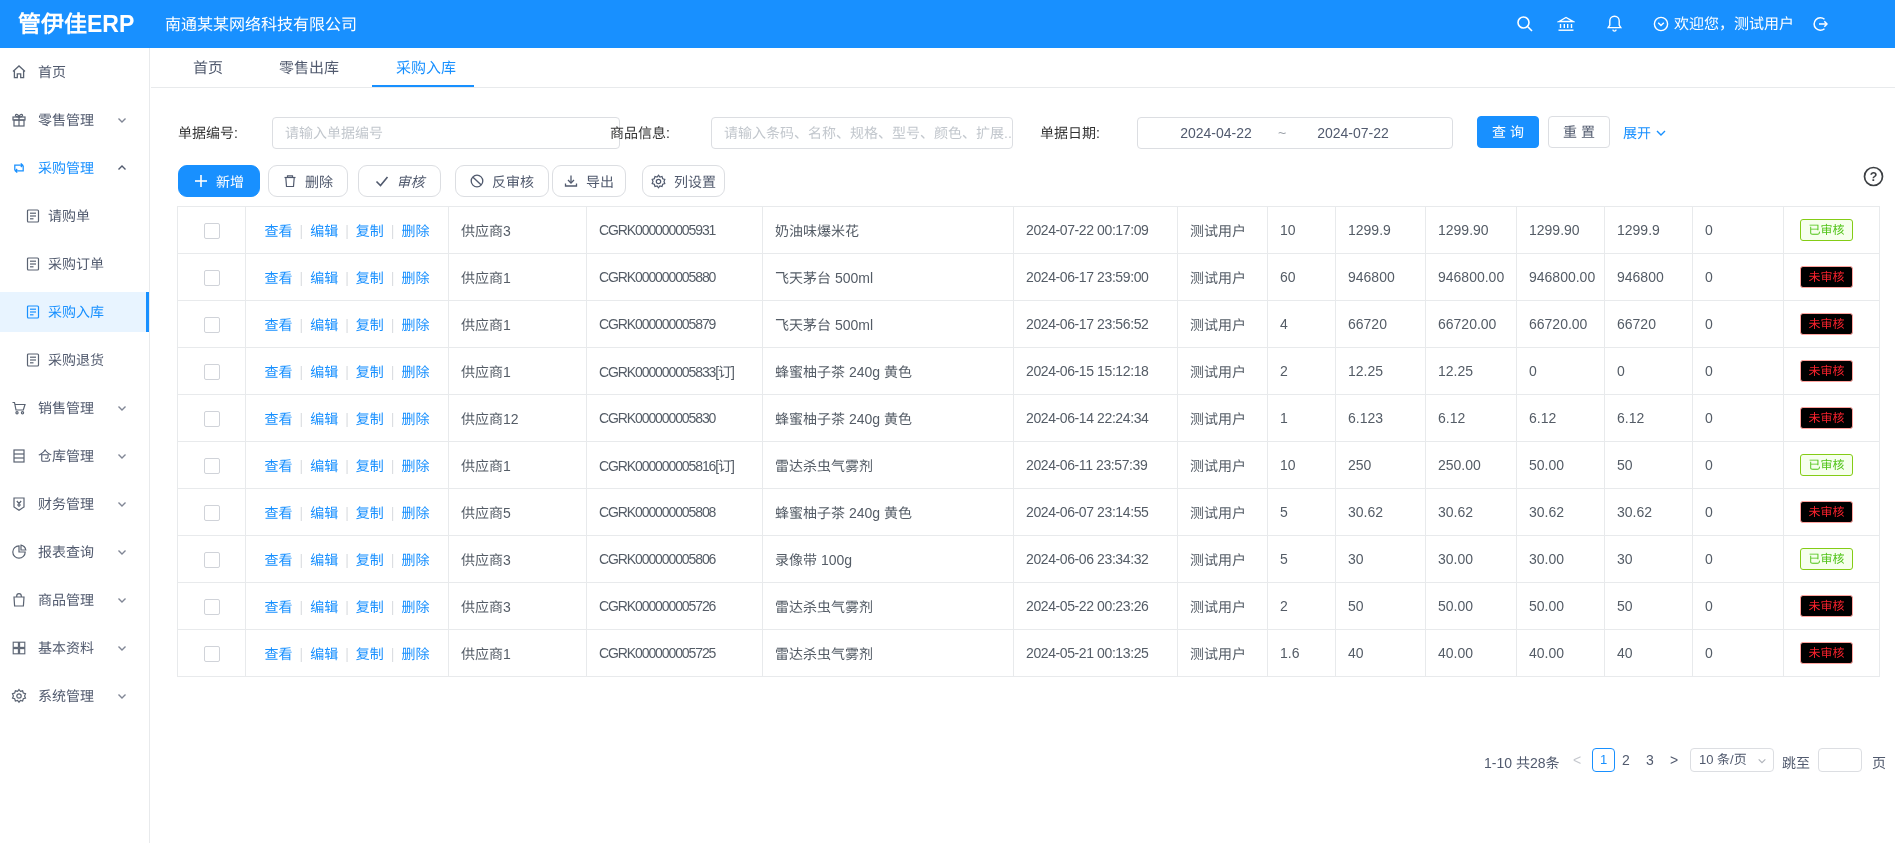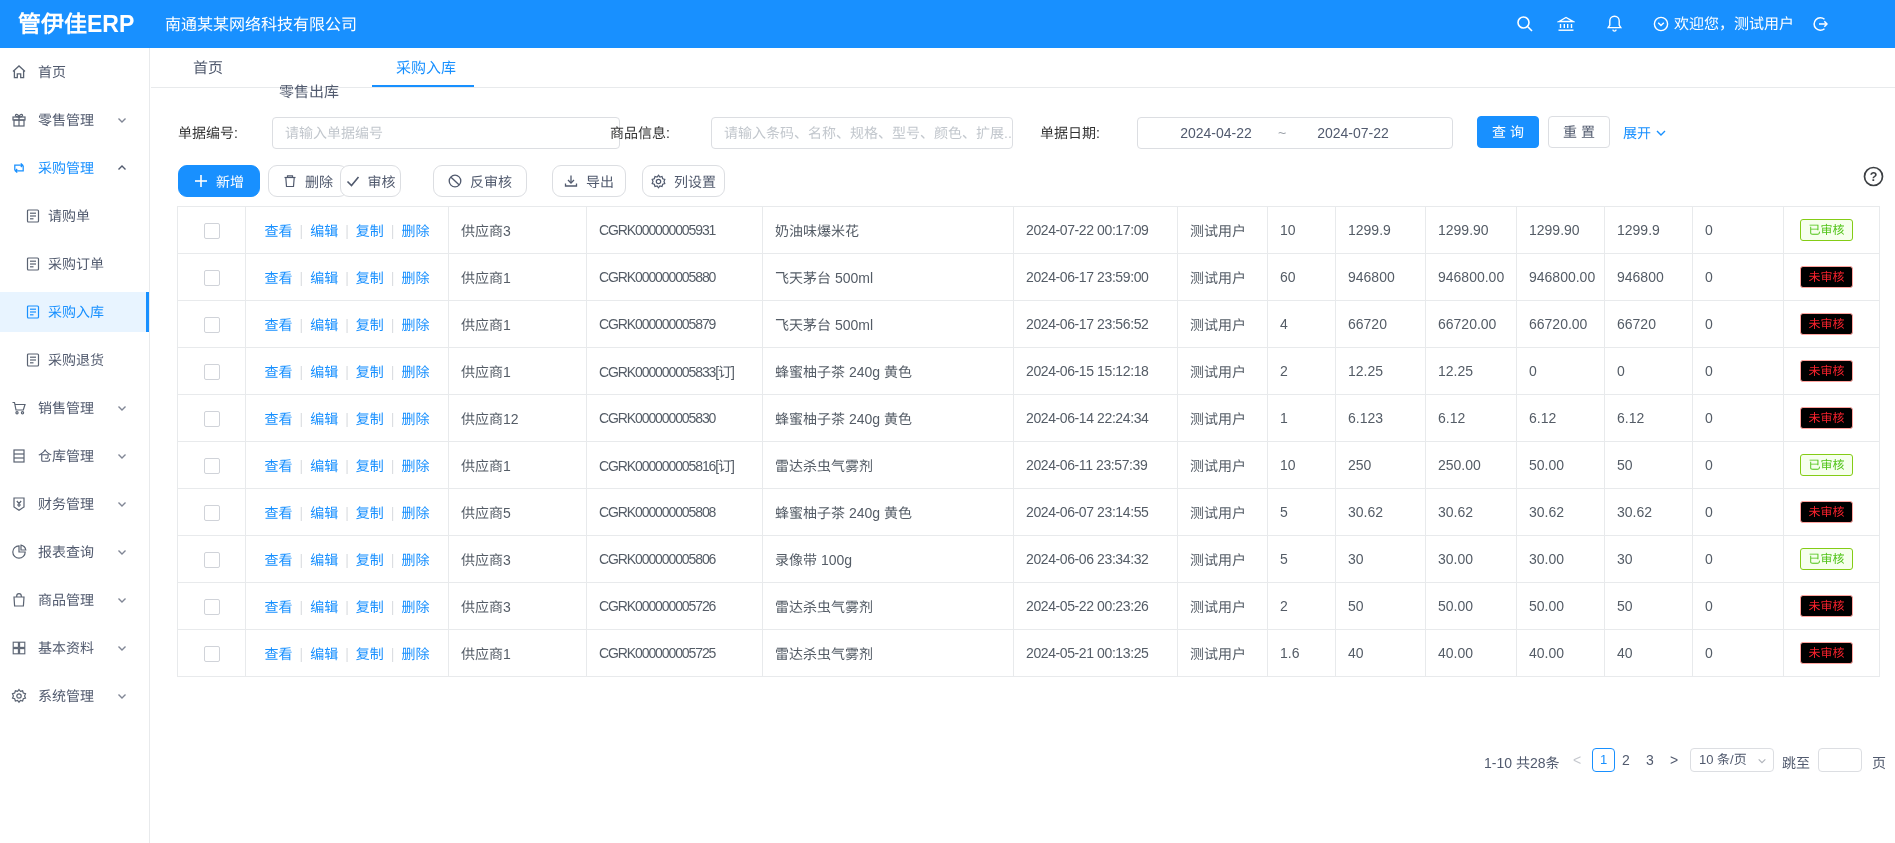--- a/index.html
+++ b/index.html
@@ -234,21 +234,21 @@
         </svg></span>
       <span class="lb">系统管理</span>
       <span class="ar"><svg width="16" height="16" viewBox="0 0 16 16" fill="none" stroke="#808695" stroke-width="1.4">
           <path d="M4.5 6.5 L8 10 L11.5 6.5"></path>
         </svg></span>
     </div>
   </div>
 
 <div class="tabs">
   <div class="tab" style="left:42px;">首页</div>
-  <div class="tab" style="left:128px;margin-top:24px;">零售出库</div>
+  <div class="tab" style="left:128px;">零售出库</div>
   <div class="tab on" style="left:245px;">采购入库</div>
   <div class="tabline"></div>
 </div>
 
 <div class="flabel" style="left:178px;">单据编号:</div>
 <div class="finput" style="left:272px; width:348px;">请输入单据编号</div>
 <div class="flabel" style="left:610px;">商品信息:</div>
 <div class="finput" style="left:711px; width:302px;">请输入条码、名称、规格、型号、颜色、扩展...</div>
 <div class="flabel" style="left:1040px;">单据日期:</div>
 <div class="finput" style="left:1137px; width:316px; color:#515a6e; padding:0; text-align:center;">
@@ -264,24 +264,24 @@
 
 <div class="tbtn primary" style="left:178px; width:82px;"><svg width="14" height="14" viewBox="0 0 14 14" stroke="#fff" stroke-width="1.6">
       <line x1="7" y1="1" x2="7" y2="13"></line>
       <line x1="1" y1="7" x2="13" y2="7"></line>
     </svg>新增</div>
 <div class="tbtn" style="left:268px; width:80px;"><svg width="14" height="14" viewBox="0 0 14 14" fill="none" stroke="#515a6e" stroke-width="1.2">
       <path d="M1.5 3.5 H12.5"></path>
       <path d="M4.5 3.5 V1.8 H9.5 V3.5"></path>
       <path d="M2.8 3.5 L3.5 12.5 H10.5 L11.2 3.5"></path>
     </svg>删除</div>
-<div class="tbtn" style="left:340px; width:61px;"><svg width="14" height="14" viewBox="0 0 14 14" fill="none" stroke="#515a6e" stroke-width="1.6">
+<div class="tbtn" style="left:358px; width:83px;font-style:italic;"><svg width="14" height="14" viewBox="0 0 14 14" fill="none" stroke="#515a6e" stroke-width="1.6">
       <path d="M1.5 7.5 L5.5 11.5 L12.5 3"></path>
     </svg>审核</div>
-<div class="tbtn" style="left:433px; width:94px;"><svg width="14" height="14" viewBox="0 0 14 14" fill="none" stroke="#515a6e" stroke-width="1.3">
+<div class="tbtn" style="left:455px; width:94px;"><svg width="14" height="14" viewBox="0 0 14 14" fill="none" stroke="#515a6e" stroke-width="1.3">
       <circle cx="7" cy="7" r="5.8"></circle>
       <line x1="3" y1="3.2" x2="11" y2="10.8"></line>
     </svg>反审核</div>
 <div class="tbtn" style="left:552px; width:74px;"><svg width="14" height="14" viewBox="0 0 14 14" fill="none" stroke="#515a6e" stroke-width="1.3">
       <path d="M7 1.5 V8.5"></path>
       <path d="M4 6 L7 9 L10 6"></path>
       <path d="M1.5 9.5 V12 H12.5 V9.5"></path>
     </svg>导出</div>
 <div class="tbtn" style="left:642px; width:83px;"><svg width="15" height="15" viewBox="0 0 15 15" fill="none" stroke="#515a6e" stroke-width="1.2">
       <circle cx="7.5" cy="7.5" r="2.2"></circle>

